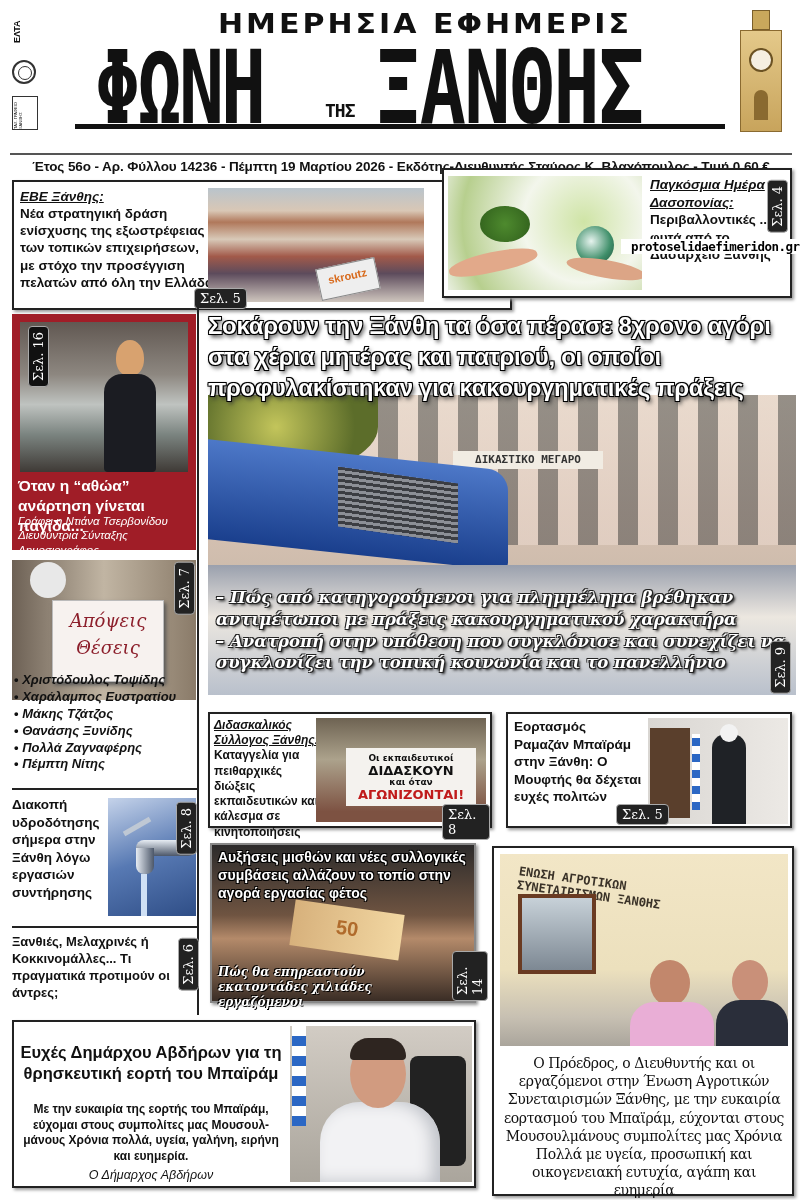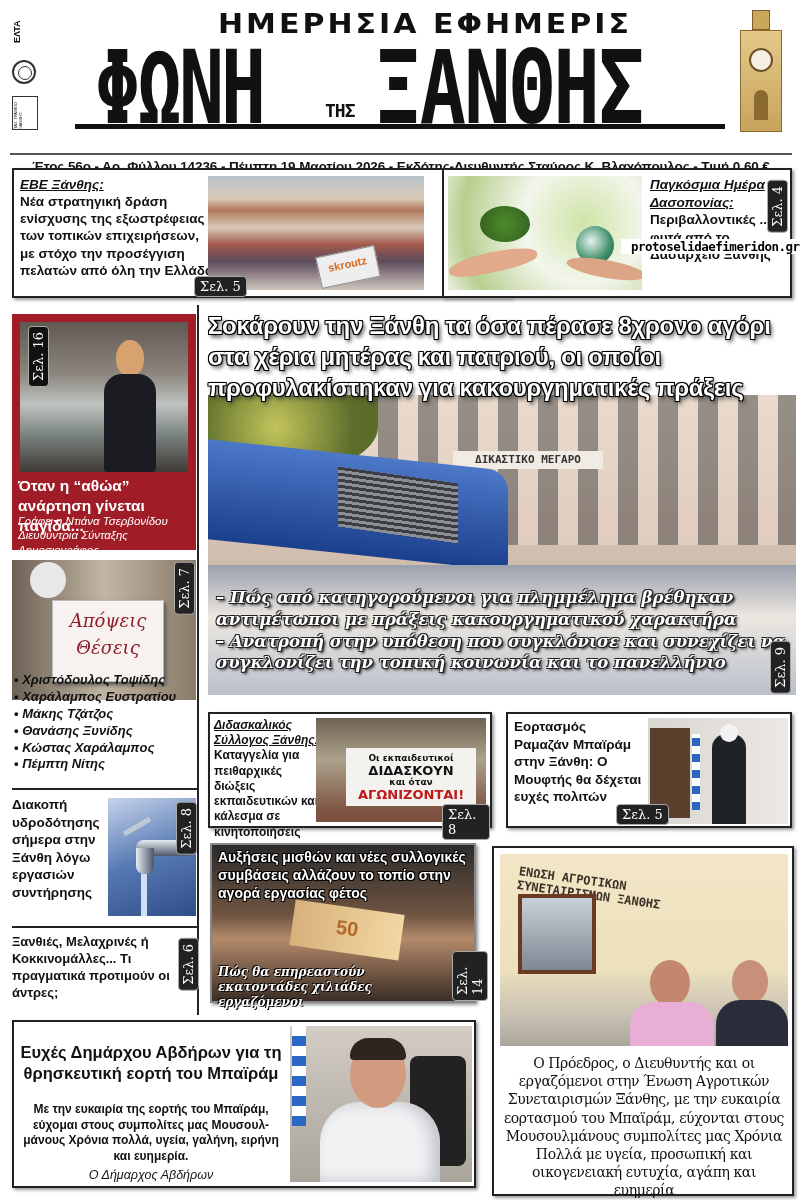--- a/index.html
+++ b/index.html
@@ -25,21 +25,21 @@
   .infobar { position: absolute; left: 0; top: 135px; width: 802px; text-align: center; font: bold 13.5px "Liberation Sans", sans-serif; letter-spacing: -0.1px; margin-top: 24px; }
   .info-rule { position: absolute; left: 10px; top: 153px; width: 782px; height: 2px; background: #555; }
 
   .box { position: absolute; border: 2px solid #222; background: #fff; box-shadow: 2px 2px 3px #999; }
   .photo { position: absolute; overflow: hidden; }
   .sel { position: absolute; background: #222; color: #fff; font: 13px "DejaVu Serif", serif; padding: 2px 5px; border-radius: 4px; border: 1px solid #aaa; }
   .sel.v { writing-mode: vertical-rl; transform: rotate(180deg); padding: 5px 2px; }
   .kicker { text-decoration: underline; font-style: italic; font-weight: bold; }
 
   
-  .b1 { left: 12px; top: 168px; width: 500px; height: 130px; }
+  .b1 { left: 12px; top: 180px; width: 500px; height: 130px; }
   .b1 .txt { position: absolute; left: 6px; top: 6px; width: 195px; font: bold 13.5px/1.27 "Liberation Sans", sans-serif; }
   .b1 .photo { left: 194px; top: 6px; width: 216px; height: 114px; background: linear-gradient(180deg,#b9c4cc 0%,#d9c7b5 20%,#b0785b 30%,#d8c9b8 45%,#a25a4a 60%,#5d4b5c 75%,#cfc6be 100%); }
   .skroutz { position: absolute; left: 110px; top: 75px; width: 60px; height: 32px; background: #eee; border: 1px solid #888; transform: rotate(-12deg); font: bold 11px "Liberation Sans", sans-serif; color: #d86a1c; text-align: center; padding-top: 6px; }
   .b1 .sel { left: 180px; top: 106px; }
 
   
   .b2 { left: 442px; top: 168px; width: 350px; height: 130px; }
   .b2 .photo { left: 4px; top: 6px; width: 194px; height: 114px; background: radial-gradient(circle at 70% 40%, #cfe4a6 0%, #f3f6ec 40%, #b7cf8e 80%, #e9efe0 100%); }
   .tree { position: absolute; left: 32px; top: 30px; width: 50px; height: 36px; background: radial-gradient(circle,#4e8a2e,#2f5e1b); border-radius: 50%; }
   .globe { position: absolute; left: 128px; top: 50px; width: 38px; height: 38px; border-radius: 50%; background: radial-gradient(circle at 40% 40%,#e6f3ee,#3f8f6a 60%,#1f4f3a); }
@@ -215,21 +215,21 @@
       <div>Απόψεις</div>
       <div>Θέσεις</div>
     </div>
   </div>
   <div class="sel v">Σελ. 7</div>
   <ul>
     <li>Χριστόδουλος Τοψίδης</li>
     <li>Χαράλαμπος Ευστρατίου</li>
     <li>Μάκης Τζάτζος</li>
     <li>Θανάσης Ξυνίδης</li>
-    <li>Κώστας Χαράλαμπος</li>
+    <li>Πολλά Ζαγναφέρης</li>
     <li>Πέμπτη Νίτης</li>
   </ul>
 </div>
 <div class="hr" style="left:12px;top:788px;width:186px;"></div>
 
 <div class="water">
   <div class="txt">Διακοπή υδροδότησης σήμερα στην Ξάνθη λόγω εργασιών συντήρησης</div>
   <div class="photo">
     <div class="handle"></div>
       <div class="faucet"></div>

